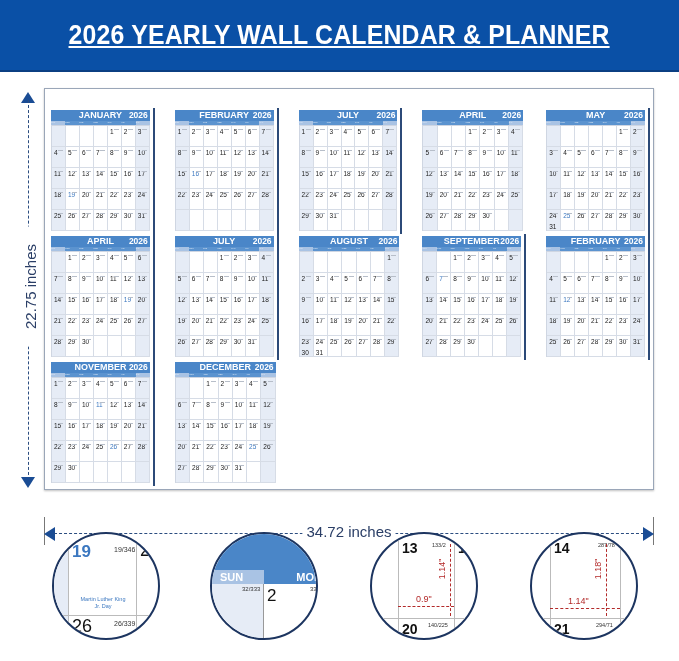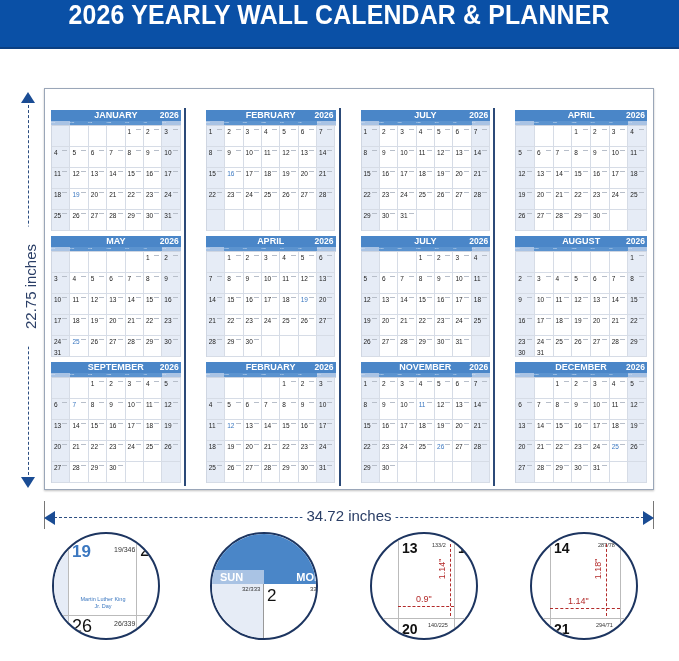--- a/index.html
+++ b/index.html
@@ -1,22 +1,22 @@
 <!DOCTYPE html>
 <html><head>
 <meta charset="utf-8">
 <style>
   * { box-sizing: border-box; margin: 0; padding: 0; }
   body { width: 679px; height: 661px; background: #ffffff; font-family: "Liberation Sans", sans-serif; position: relative; overflow: hidden; }
-  .banner { position: absolute; left: 0; top: 0; width: 679px; height: 49px; background: #0a50a6; color: #fff; display: flex; align-items: flex-start; justify-content: center; border-bottom: 2px solid #0b3f82; }
+  .banner { position: absolute; left: 0; top: 0; width: 679px; height: 72px; background: #0a50a6; color: #fff; display: flex; align-items: center; justify-content: center; border-bottom: 2px solid #0b3f82; text-decoration: underline; }
   .banner h1 { font-family: "Liberation Sans", sans-serif; font-weight: bold; font-size: 27px; letter-spacing: 0.2px; transform: scaleX(0.92); }
 
   .poster { position: absolute; left: 44px; top: 88px; width: 610px; height: 402px; background: #fff; border: 1px solid #9aa6b8; box-shadow: 0 1px 2px rgba(0,0,0,0.25); }
   .poster-head { height: 16px; background: #0a50a6; color: #fff; font-weight: bold; font-size: 12.5px; text-align: center; line-height: 16px; letter-spacing: 0.5px; }
-  .grid { position: absolute; left: 3px; top: 19px; right: 3px; bottom: 3px; display: grid; grid-template-columns: repeat(4, 1fr); grid-template-rows: repeat(3, 1fr); column-gap: 17px; }
+  .grid { position: absolute; left: 3px; top: 19px; right: 3px; bottom: 3px; display: grid; grid-template-columns: repeat(5, 1fr); grid-template-rows: repeat(3, 1fr); column-gap: 17px; }
   .month { position: relative; padding: 2px 3px 3px 3px; border-right: 2px solid #2c4a78; }
   .month.last-col { border-right: none; }
   .mhead { height: 11px; background: #4a86c8; color: #fff; position: relative; font-weight: bold; font-size: 9px; text-align: center; line-height: 11px; }
   .mhead .yr { position: absolute; right: 2px; top: 0; font-size: 8.5px; }
   .dow { display: grid; grid-template-columns: repeat(7, 1fr); height: 4px; background: #5b93cf; }
   .dow span { font-size: 2px; color: #dfe9f5; }
   .dow span:first-child, .dow span:last-child { background: #a9c3e4; }
   .days { display: grid; grid-template-columns: repeat(7, 1fr); grid-template-rows: repeat(5, 1fr); height: calc(100% - 15px); border-left: 1px solid #cfd6e2; border-top: 1px solid #cfd6e2; }
   .d { position: relative; border-right: 1px solid #d6dce6; border-bottom: 1px solid #d6dce6; font-size: 6.5px; color: #222; padding: 2px 0 0 2px; background: #fff; }
   .d.we { background: #e6ecf6; }
@@ -24,21 +24,21 @@
   .d .n2 { display: block; margin-top: 4px; }
   .d .sm { position: absolute; right: 2px; top: 3px; width: 5px; height: 1px; background: #b7bec9; }
   .d.hol .n { color: #3c78c0; }
 
   .vdim { position: absolute; left: 18px; top: 92px; width: 22px; height: 396px; }
   .vdim .line { position: absolute; left: 10px; top: 8px; bottom: 8px; border-left: 1.5px dashed #2b4d80; }
   .vdim .arr-up { position: absolute; left: 3px; top: 0; width: 0; height: 0; border-left: 7px solid transparent; border-right: 7px solid transparent; border-bottom: 11px solid #1a4c94; }
   .vdim .arr-dn { position: absolute; left: 3px; bottom: 0; width: 0; height: 0; border-left: 7px solid transparent; border-right: 7px solid transparent; border-top: 11px solid #1a4c94; }
   .vdim .lbl { position: absolute; left: -48px; top: 186px; width: 120px; text-align: center; background: #fff; color: #2a3e66; font-size: 15px; transform: rotate(-90deg); }
 
-  .hdim { position: absolute; left: 44px; top: 507px; width: 610px; height: 22px; }
+  .hdim { position: absolute; left: 44px; top: 523px; width: 610px; height: 22px; }
   .hdim .line { position: absolute; left: 10px; right: 10px; top: 10px; border-top: 1.5px dashed #2b4d80; }
   .hdim .arr-l { position: absolute; left: 0; top: 4px; width: 0; height: 0; border-top: 7px solid transparent; border-bottom: 7px solid transparent; border-right: 11px solid #1a4c94; }
   .hdim .arr-r { position: absolute; right: 0; top: 4px; width: 0; height: 0; border-top: 7px solid transparent; border-bottom: 7px solid transparent; border-left: 11px solid #1a4c94; }
   .hdim .lbl { position: absolute; left: 50%; top: 0; transform: translateX(-50%); background: #fff; padding: 0 4px; color: #2a3e66; font-size: 15px; }
   .hdim .tick-l, .hdim .tick-r { position: absolute; top: -6px; height: 28px; border-left: 1px solid #777; }
   .hdim .tick-l { left: 0; } .hdim .tick-r { right: 0; }
 
   .features { position: absolute; left: 0; top: 528px; width: 679px; height: 133px; }
   .feat { position: absolute; top: 0; width: 160px; height: 133px; }
   .circle { position: absolute; top: 4px; width: 108px; height: 108px; border-radius: 50%; border: 2px solid #1d3560; overflow: hidden; background: #fff; }

